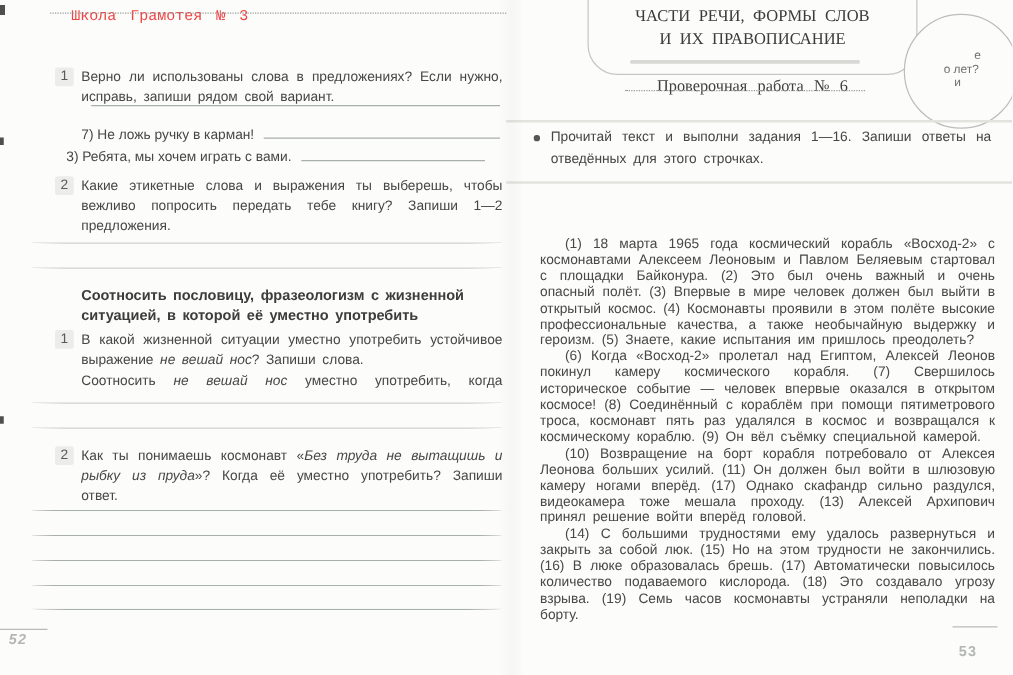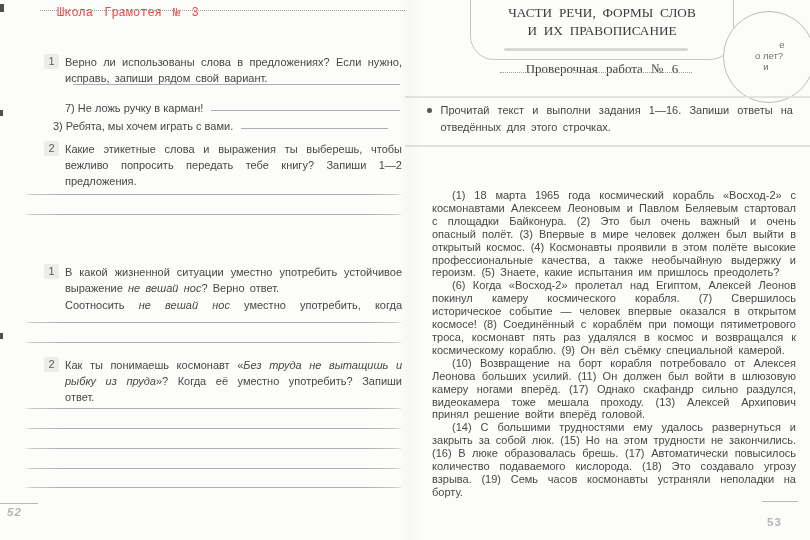--- a/index.html
+++ b/index.html
@@ -95,24 +95,25 @@
     </div>
 
     <div class="itemrow" style="left:44px;top:141px;width:358px;">
       <div class="numbox">2</div>
       <div class="itemtext" style="width:337px;">Какие этикетные слова и выражения ты выберешь, чтобы вежливо попросить передать тебе книгу? Запиши 1—2 предложения.</div>
     </div>
 
     <div class="wline" style="left:25px;top:193px;width:377px;"></div>
     <div class="wline" style="left:25px;top:213px;width:377px;"></div>
 
+    <div class="abs bold-head" style="left:65px;top:229px;width:332px;">Соотносить пословицу, фразеологизм с жизненной ситуацией, в которой её уместно употребить</div>
 
     <div class="itemrow" style="left:44px;top:264px;width:358px;">
       <div class="numbox">1</div>
-      <div class="itemtext" style="width:337px;"><span>В какой жизненной ситуации уместно употребить устойчивое выражение </span><span class="it">не вешай нос</span><span>? Верно ответ.</span></div>
+      <div class="itemtext" style="width:337px;"><span>В какой жизненной ситуации уместно употребить устойчивое выражение </span><span class="it">не вешай нос</span><span>? Запиши слова.</span></div>
     </div>
 
     <div class="abs itemtext stretch-last" style="left:65px;top:297px;width:337px;"><span>Соотносить </span><span class="it">не вешай нос</span><span> уместно употребить, когда</span></div>
 
     <div class="wline" style="left:25px;top:321px;width:377px;"></div>
     <div class="wline" style="left:25px;top:341px;width:377px;"></div>
 
     <div class="itemrow" style="left:44px;top:357px;width:358px;">
       <div class="numbox">2</div>
       <div class="itemtext" style="width:337px;"><span>Как ты понимаешь космонавт «</span><span class="it">Без труда не вытащишь и рыбку из пруда</span><span>»? Когда её уместно употребить? Запиши ответ.</span></div>

